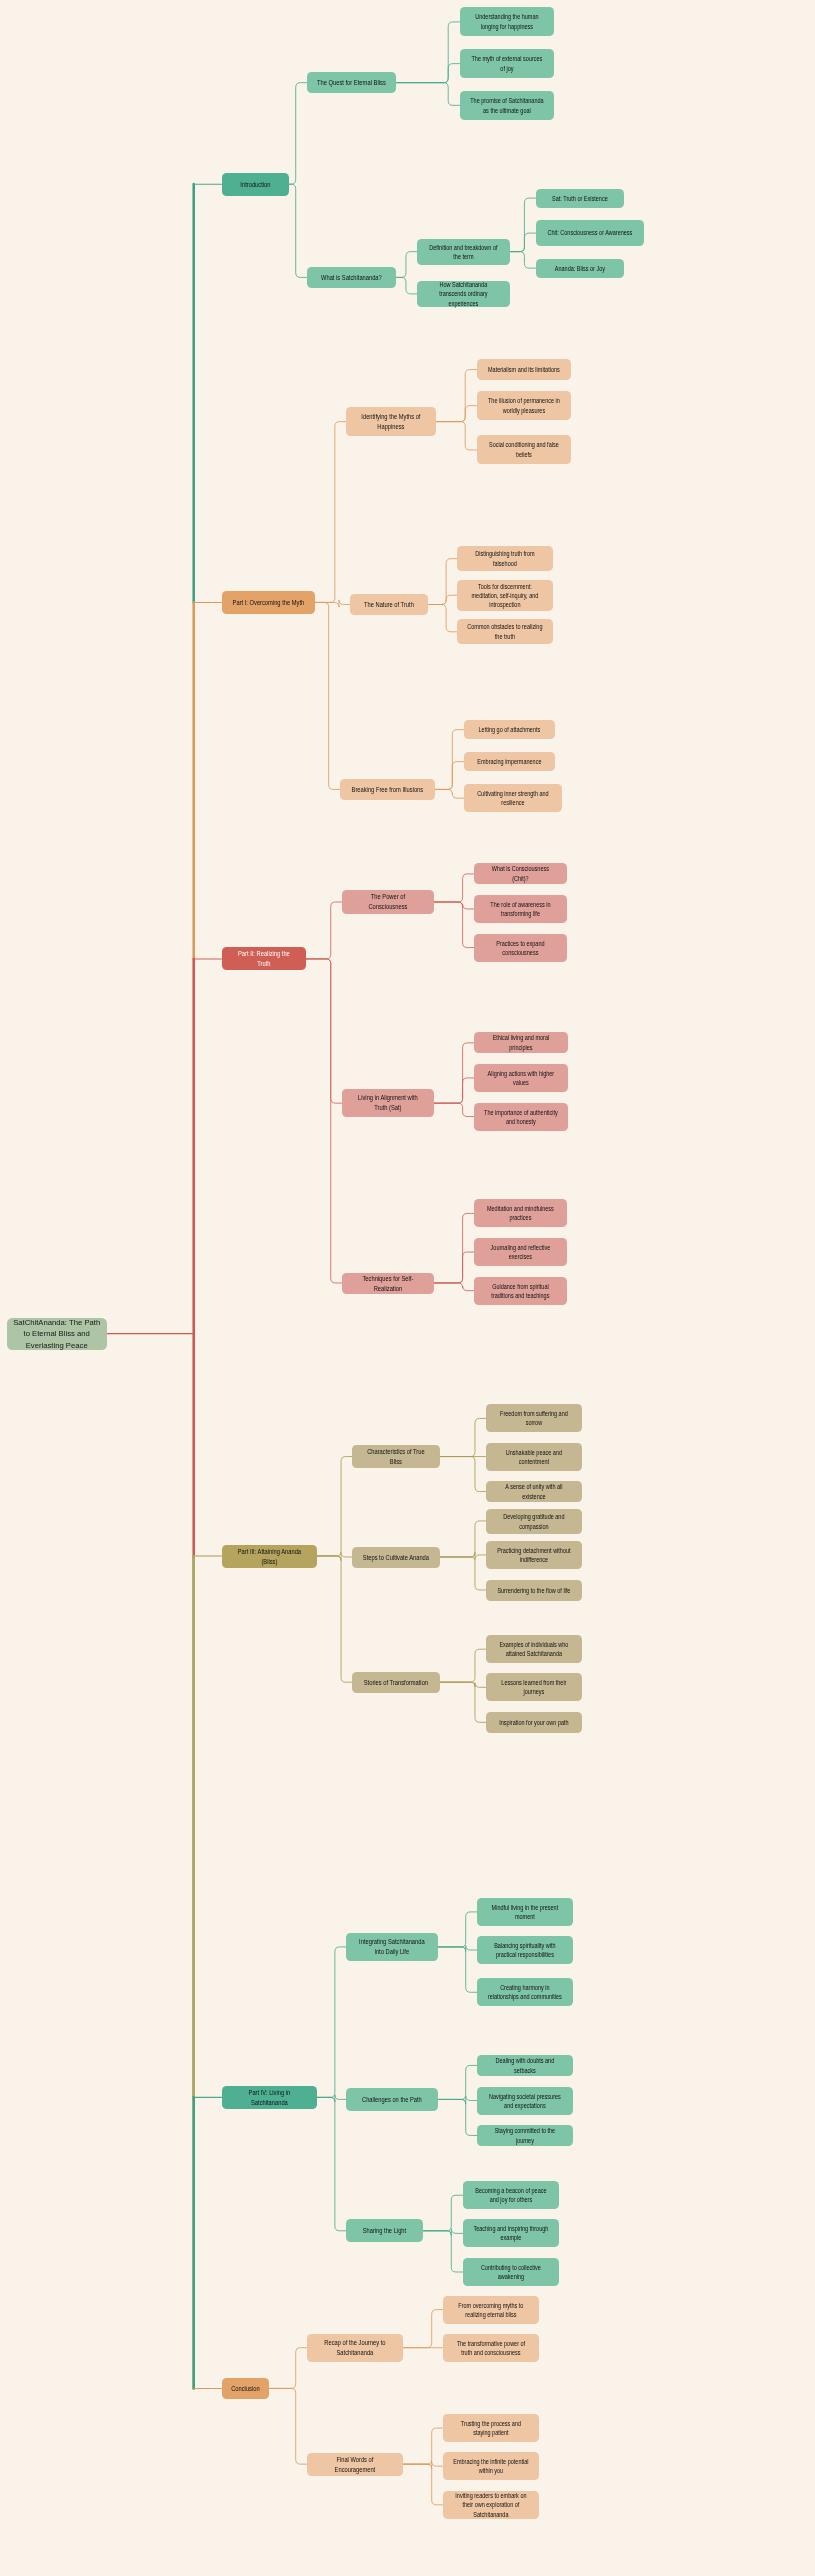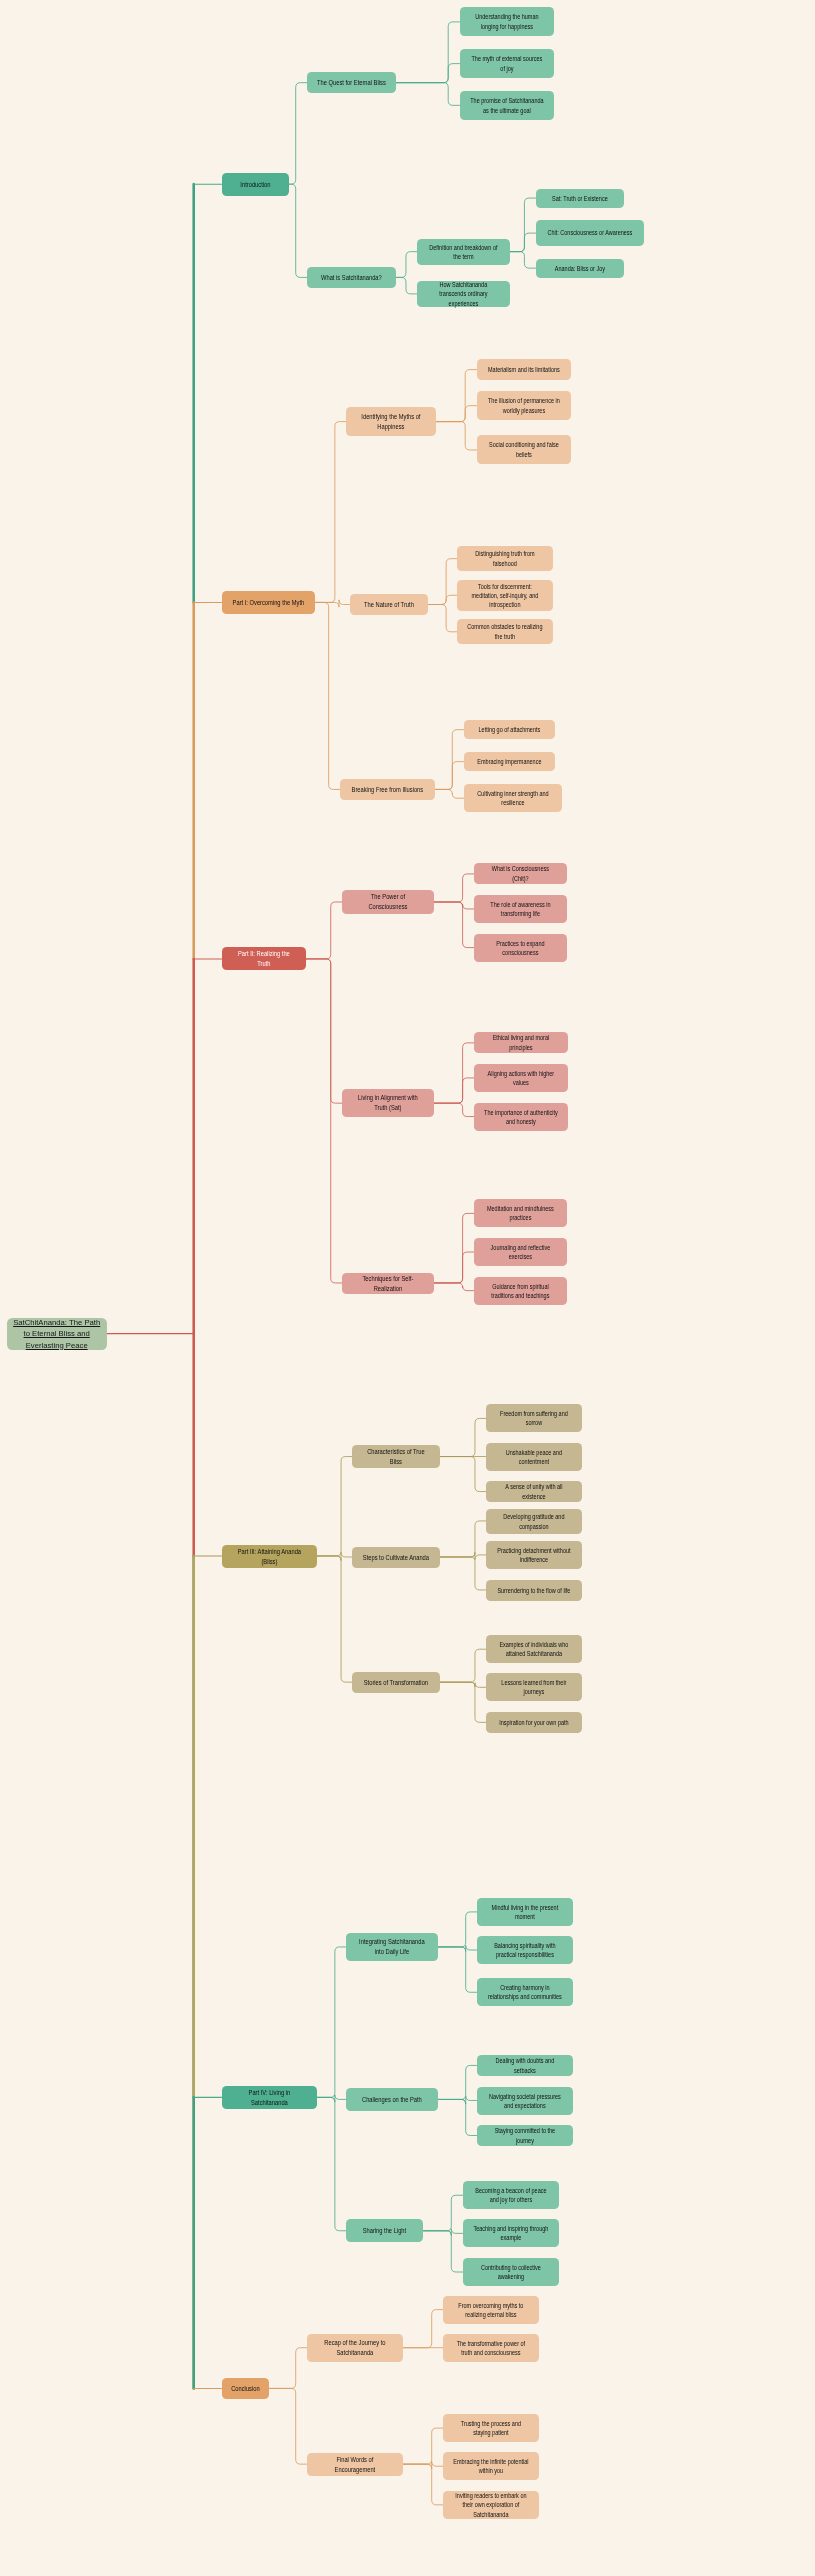--- a/index.html
+++ b/index.html
@@ -25,21 +25,21 @@
   
   .node.branch{
     font-family:"Liberation Sans", sans-serif;
     transform-origin:center center;
   }
   .node .lbl{
     display:block;
     width:100%;
     transform:scaleX(.86);
   }
-  .node.root .lbl{transform:none;text-decoration:underline;}
+  .node.root .lbl{transform:none;}
   .root{
     background:#aec5a5;
     font-size:7.7px;
     color:#14171a;
     border-radius:5.2px;
   }
 </style>
 </head>
 <body>
 

